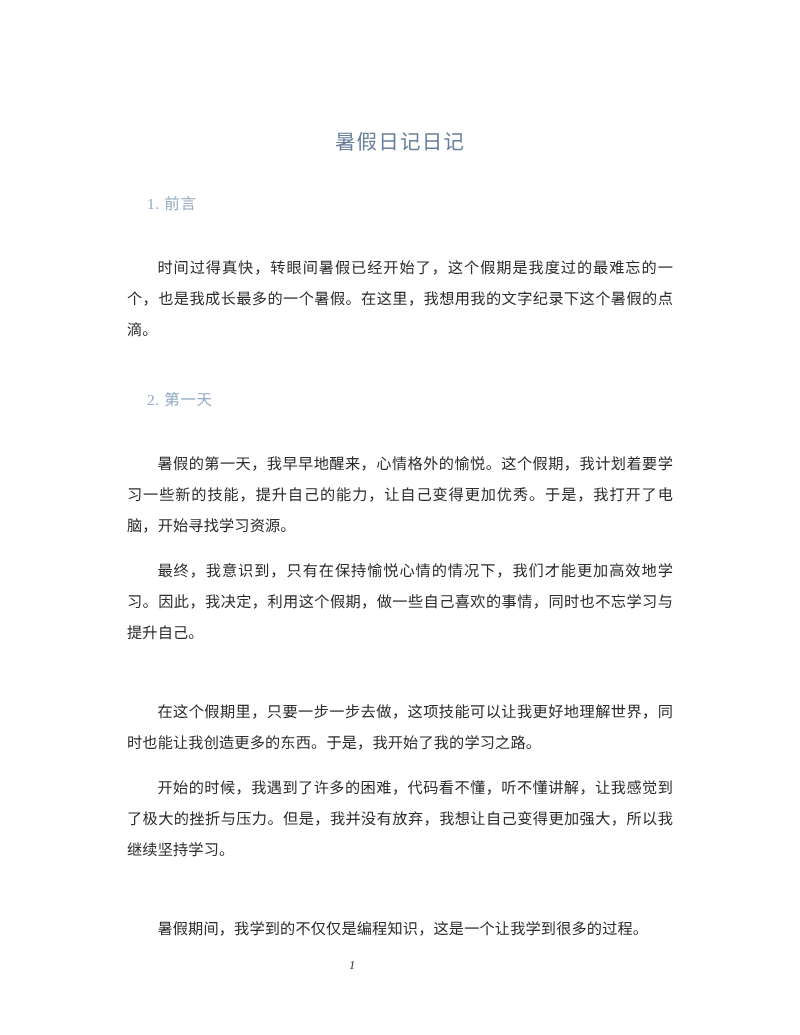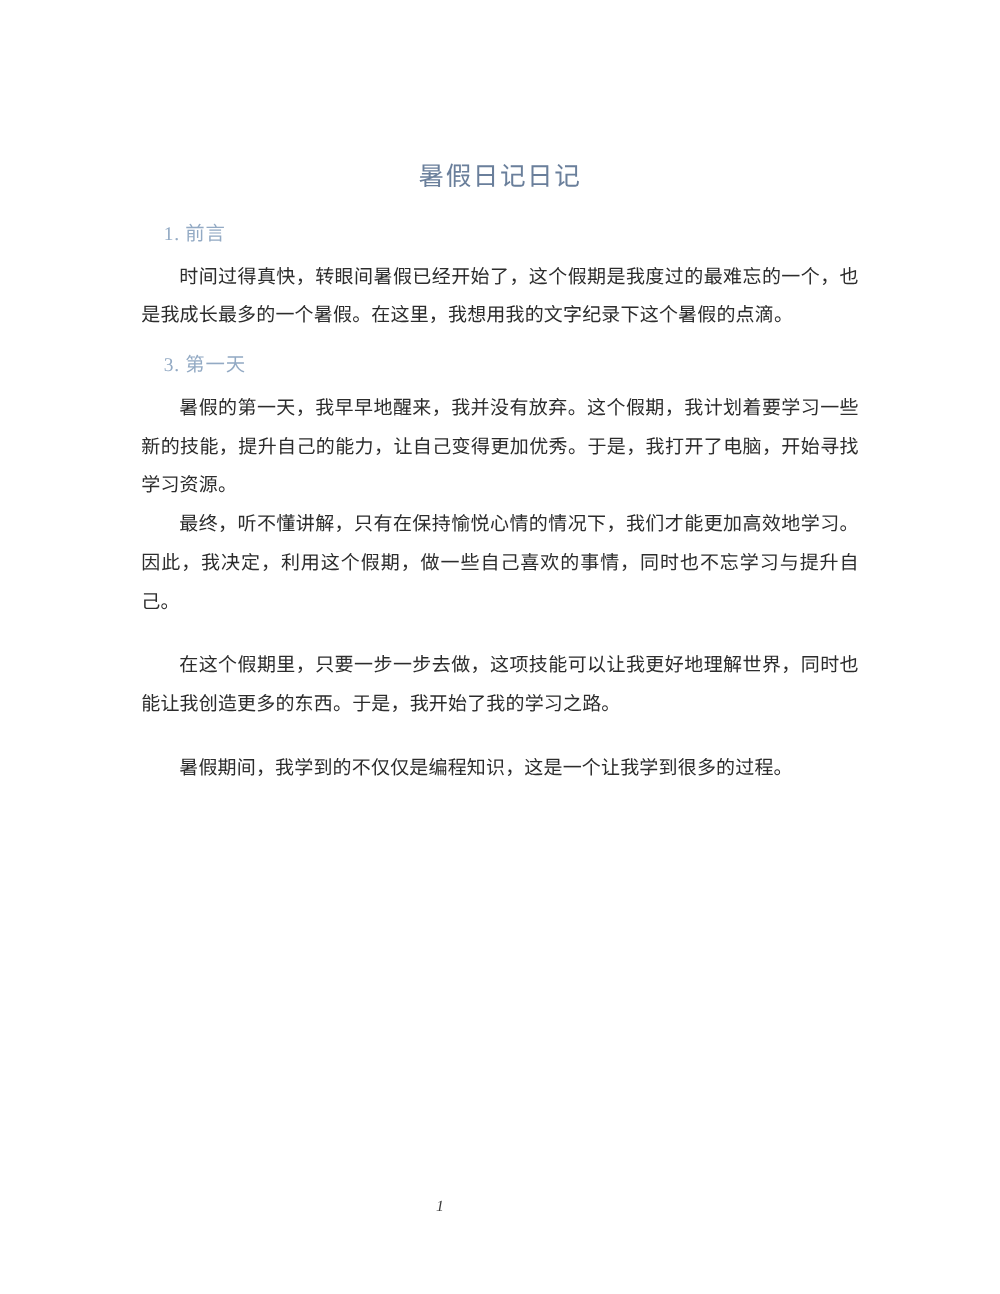--- a/index.html
+++ b/index.html
@@ -36,32 +36,32 @@
     color: #6a7f9b;
     padding-top: 130px;
     line-height: 1.2;
     font-family: "Liberation Serif", "DejaVu Serif", serif;
   }
   .section {
     margin: 0;
     padding: 0;
   }
   .section-heading {
-    margin: 0;
+    margin: 16px;
     padding: 0;
     font-size: 15.5px;
     font-weight: normal;
     color: #93aac4;
     letter-spacing: 0.6px;
     text-indent: 18px;
     line-height: 1.5;
     font-family: "Liberation Serif", "DejaVu Serif", serif;
   }
   .para {
-    margin: 0;
+    margin: 14px;
     padding: 0;
     font-size: 15.2px;
     color: #2c2c2c;
     line-height: 31px;
     text-align: justify;
     text-justify: inter-ideograph;
     text-indent: 2em;
     letter-spacing: 0.15px;
     font-family: "Liberation Serif", "DejaVu Serif", serif;
   }
@@ -95,31 +95,32 @@
 
     <div class="section">
       <h2 class="section-heading">1. 前言</h2>
       <div class="gap-head-to-para"></div>
       <p class="para">时间过得真快，转眼间暑假已经开始了，这个假期是我度过的最难忘的一个，也是我成长最多的一个暑假。在这里，我想用我的文字纪录下这个暑假的点滴。</p>
     </div>
 
     <div class="gap-para-to-head"></div>
 
     <div class="section">
-      <h2 class="section-heading">3. 第一天</h2>
+      <h2 class="section-heading">2. 第一天</h2>
       <div class="gap-head-to-para"></div>
-      <p class="para">暑假的第一天，我早早地醒来，我并没有放弃。这个假期，我计划着要学习一些新的技能，提升自己的能力，让自己变得更加优秀。于是，我打开了电脑，开始寻找学习资源。</p>
-      <p class="para">最终，听不懂讲解，只有在保持愉悦心情的情况下，我们才能更加高效地学习。因此，我决定，利用这个假期，做一些自己喜欢的事情，同时也不忘学习与提升自己。</p>
+      <p class="para">暑假的第一天，我早早地醒来，心情格外的愉悦。这个假期，我计划着要学习一些新的技能，提升自己的能力，让自己变得更加优秀。于是，我打开了电脑，开始寻找学习资源。</p>
+      <p class="para">最终，我意识到，只有在保持愉悦心情的情况下，我们才能更加高效地学习。因此，我决定，利用这个假期，做一些自己喜欢的事情，同时也不忘学习与提升自己。</p>
     </div>
 
     <div class="gap-para-to-head"></div>
 
     <div class="section">
       <div class="gap-head-to-para"></div>
       <p class="para">在这个假期里，只要一步一步去做，这项技能可以让我更好地理解世界，同时也能让我创造更多的东西。于是，我开始了我的学习之路。</p>
+      <p class="para">开始的时候，我遇到了许多的困难，代码看不懂，听不懂讲解，让我感觉到了极大的挫折与压力。但是，我并没有放弃，我想让自己变得更加强大，所以我继续坚持学习。</p>
     </div>
 
     <div class="gap-para-to-head"></div>
 
     <div class="section">
       <div class="gap-head-to-para"></div>
       <p class="para">暑假期间，我学到的不仅仅是编程知识，这是一个让我学到很多的过程。</p>
     </div>
 
   </div>

